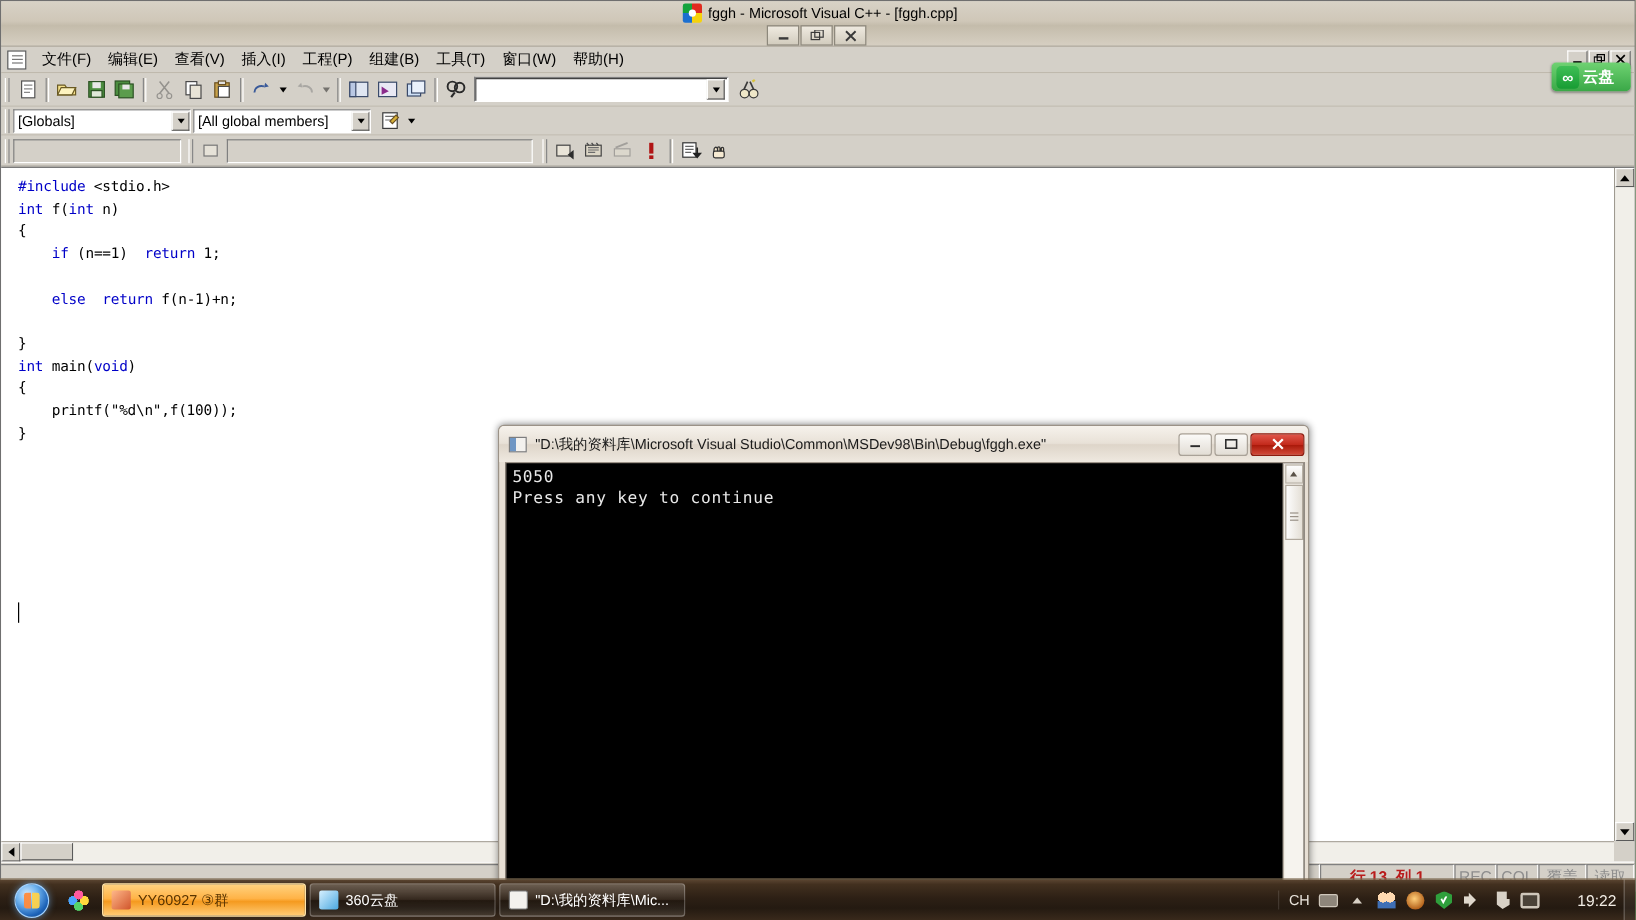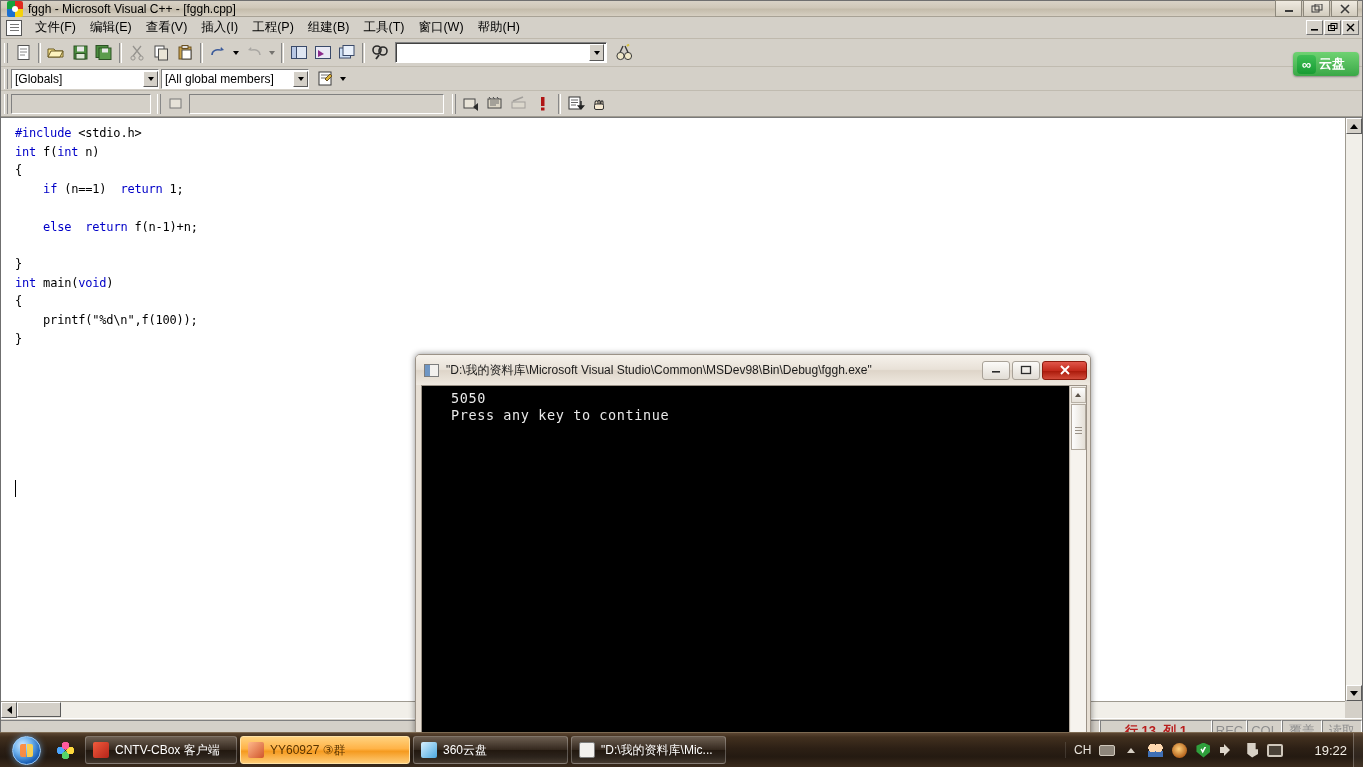--- a/index.html
+++ b/index.html
@@ -24,24 +24,25 @@
 
   
   #vc-window {
     position:absolute; left:0; top:0; width:1363px; height:743px;
     background:#d4d0c8;
     border:1px solid #6f6f6f;
     display:flex; flex-direction:column;
   }
   
   #vc-title {
-    height:16px;
+    height:38px;
     background:linear-gradient(to bottom,#d8d2c6 0%, #cfc7b8 45%, #c4bcab 55%, #d6cfc2 100%);
     display:flex; align-items:center; padding:0 2px;
     border-bottom:1px solid #a8a296;
+    flex-direction:column;
   }
   #vc-title-left { display:flex; align-items:center; flex:1; min-width:0; }
   .vc-app-icon {
     width:16px; height:16px; margin:0 5px 0 4px; flex:none;
     background:conic-gradient(from 0deg,#e02b1f 0deg 90deg,#f5d20c 90deg 180deg,#1b6fd0 180deg 270deg,#14a33c 270deg 360deg);
     border-radius:2px;
     position:relative;
   }
   .vc-app-icon:after{
     content:""; position:absolute; left:5px; top:5px; width:6px;height:6px;
@@ -254,21 +255,21 @@
     border:1px solid #a9a298; border-radius:3px;
   }
   .w7btn.close {
     width:45px;
     background:linear-gradient(to bottom,#e0564a 0%,#c32a1c 50%,#a81708 51%,#d24a39 100%);
     border-color:#8d1b0e; color:#fff; font-weight:bold; font-size:13px;
   }
   #console-body {
     flex:1; margin:0 3px 0 5px;
     background:#000; position:relative; display:flex;
-    border:1px solid #9b9287; border-bottom:none;padding-left:24px;
+    border:1px solid #9b9287; border-bottom:none;
   }
   #console-text {
     flex:1; color:#e8e8e8;
     font-family:"DejaVu Sans Mono","Liberation Mono",monospace;
     font-size:13.5px; line-height:16.5px; white-space:pre;
     padding:4px 0 0 5px; letter-spacing:.6px;
   }
   #console-scroll {
     width:17px; background:#f0ece5; border-left:1px solid #b5ada2;
     display:flex;flex-direction:column; align-items:center;
@@ -696,24 +697,20 @@
         <div class="flag"></div>
       </div>
   </div>
   <div id="quicklaunch">
     <div class="ql">
         <div class="ql-flower"></div>
       </div>
   </div>
 
   <div id="task-items">
-    <div class="task-btn" style="width:152px">
-      <span class="ticon ic-cntv"></span>
-      <span class="tlabel">CNTV-CBox 客户端</span>
-    </div>
     <div class="task-btn active" style="width:170px">
       <span class="ticon ic-yy"></span>
       <span class="tlabel">YY60927 ③群</span>
     </div>
     <div class="task-btn" style="width:155px">
       <span class="ticon ic-360"></span>
       <span class="tlabel">360云盘</span>
     </div>
     <div class="task-btn" style="width:155px">
       <span class="ticon ic-cmd"></span>

